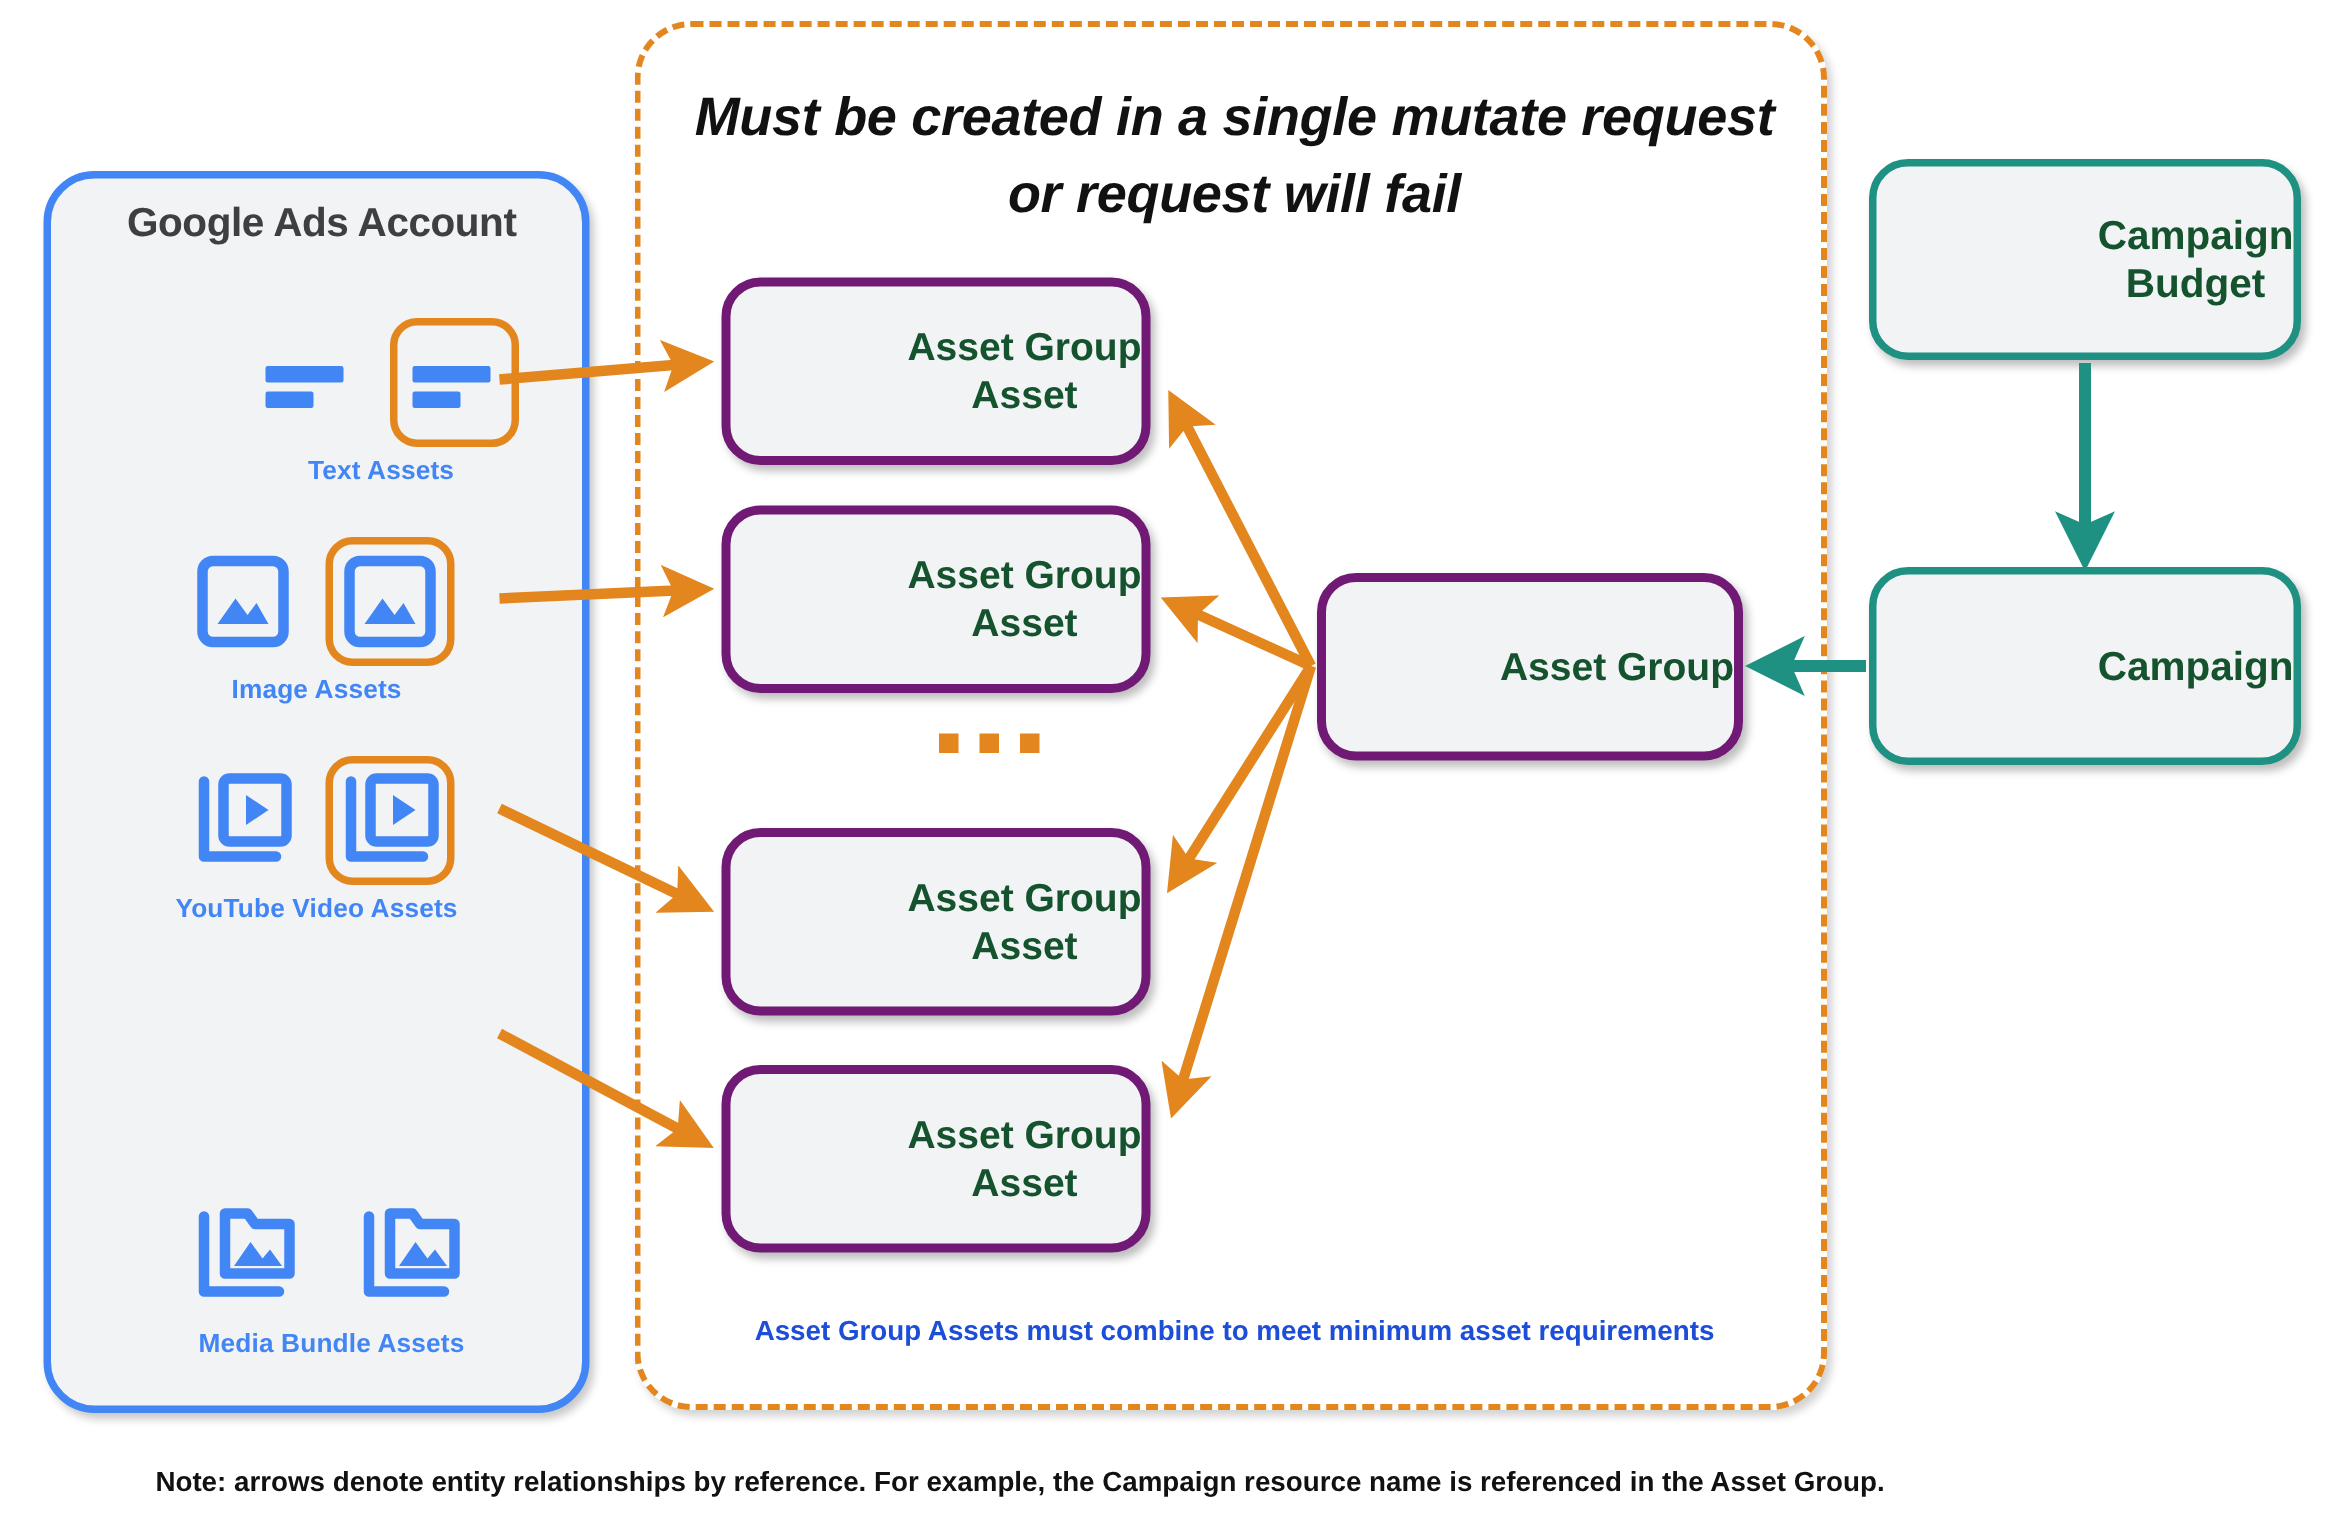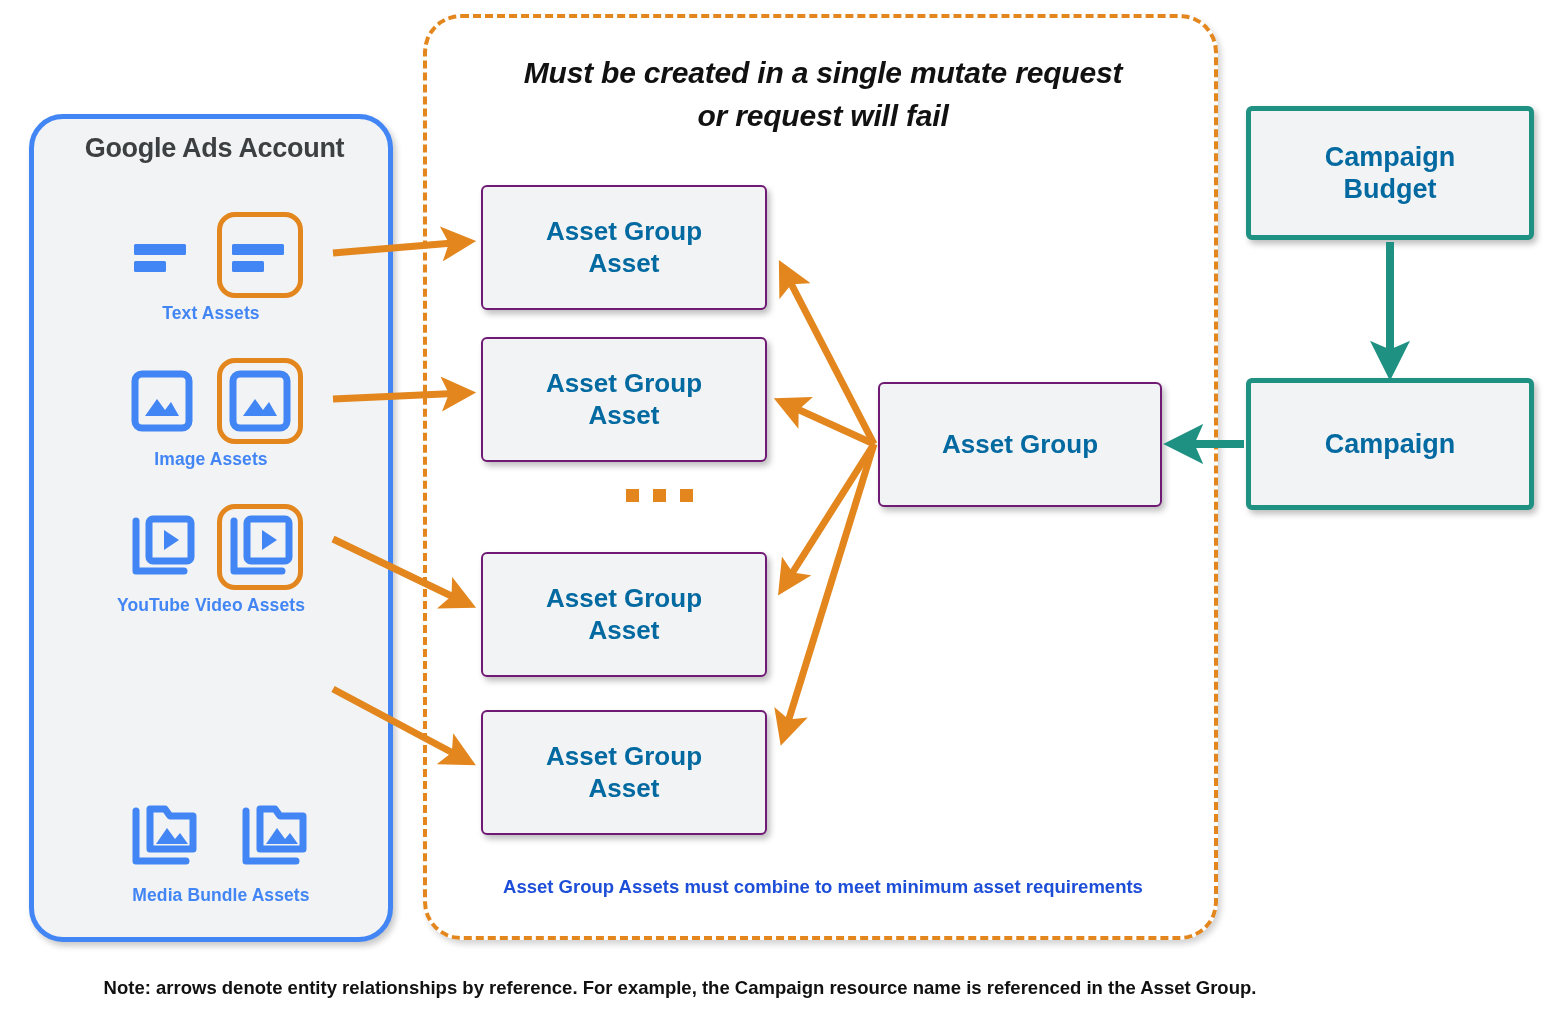--- a/index.html
+++ b/index.html
@@ -100,21 +100,21 @@
     background: transparent;
     box-shadow: 3px 4px 6px rgba(0,0,0,0.18);
     z-index: 1;
   }
   #mutate-title {
     position: absolute;
     left: 443px;
     top: 52px;
     width: 760px;
     text-align: center;
-    font-size: 30px;
+    font-size: 36px;
     font-weight: bold;
     font-style: italic;
     color: #111111;
     line-height: 1.43;
     z-index: 3;
     letter-spacing: -0.2px;
   }
   #mutate-footnote {
     position: absolute;
     left: 443px;
@@ -124,32 +124,32 @@
     font-size: 18.5px;
     font-weight: bold;
     color: #1d4ed8;
     z-index: 3;
   }
   
   .node {
     position: absolute;
     box-sizing: border-box;
     background: #f1f3f4;
-    border-radius: 6px;
+    border-radius: 26px;
     box-shadow: 3px 4px 6px rgba(0,0,0,0.26);
     display: flex;
     align-items: center;
-    justify-content: center;
-    text-align: center;
-    color: #0369a1;
+    justify-content: flex-end;
+    text-align: center;
+    color: #14532d;
     font-weight: bold;
     z-index: 4;
     line-height: 1.2;
   }
-  .node.orange { border: 2px solid #701a75; }
+  .node.orange { border: 6px solid #701a75; }
   .node.teal   { border: 5px solid #1e9183; }
 
   .aga-node {
     left: 481px;
     width: 286px;
     height: 125px;
     font-size: 26px;
   }
   #asset-group-node {
     left: 878px;
@@ -205,21 +205,21 @@
 
 <div id="stage">
 
   <div id="mutate-container"></div>
 
   <div id="asset-library">
     <div id="asset-library-title">
       <div>Google Ads Account</div>
     </div>
 
-    <div class="asset-row" style="top:90px;">
+    <div class="asset-row" style="top:90px;padding-left:43px;">
       <div class="asset-icons">
         <div class="icon-wrap">
           <svg width="64" height="46" viewBox="0 0 64 46" aria-hidden="true">
             <rect x="4" y="12" width="52" height="11" rx="1.5" fill="#4285f4"></rect>
             <rect x="4" y="29" width="32" height="11" rx="1.5" fill="#4285f4"></rect>
           </svg>
         </div>
         <div class="icon-wrap highlighted">
           <svg width="64" height="46" viewBox="0 0 64 46" aria-hidden="true">
             <rect x="4" y="12" width="52" height="11" rx="1.5" fill="#4285f4"></rect>

